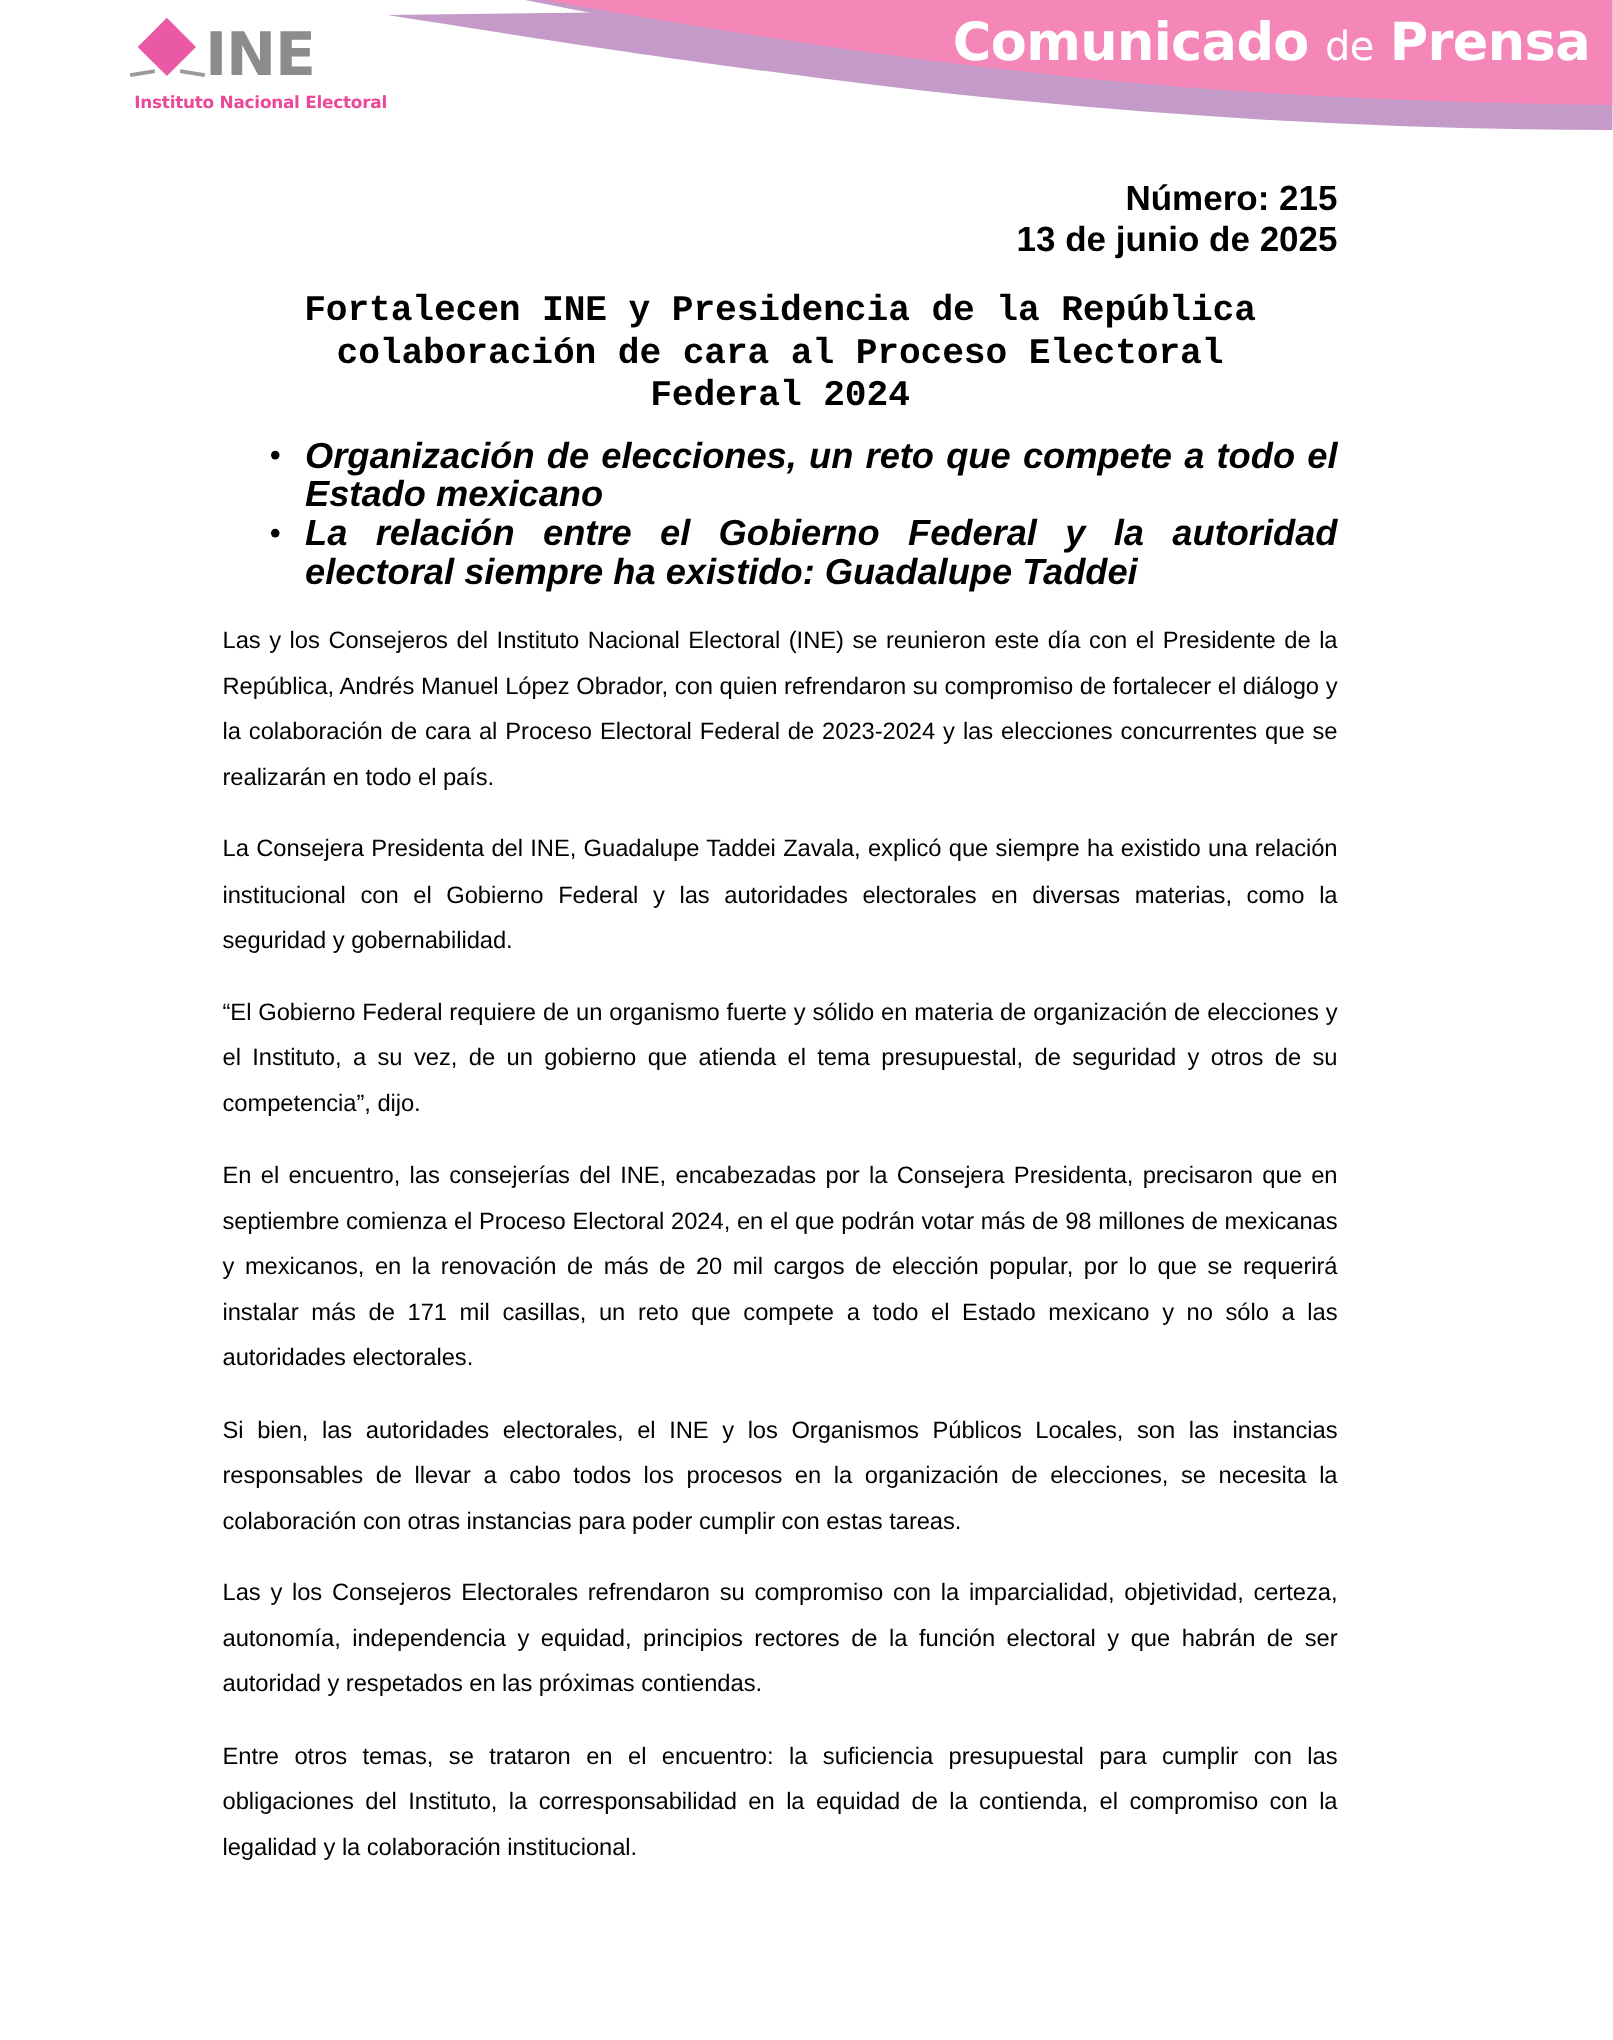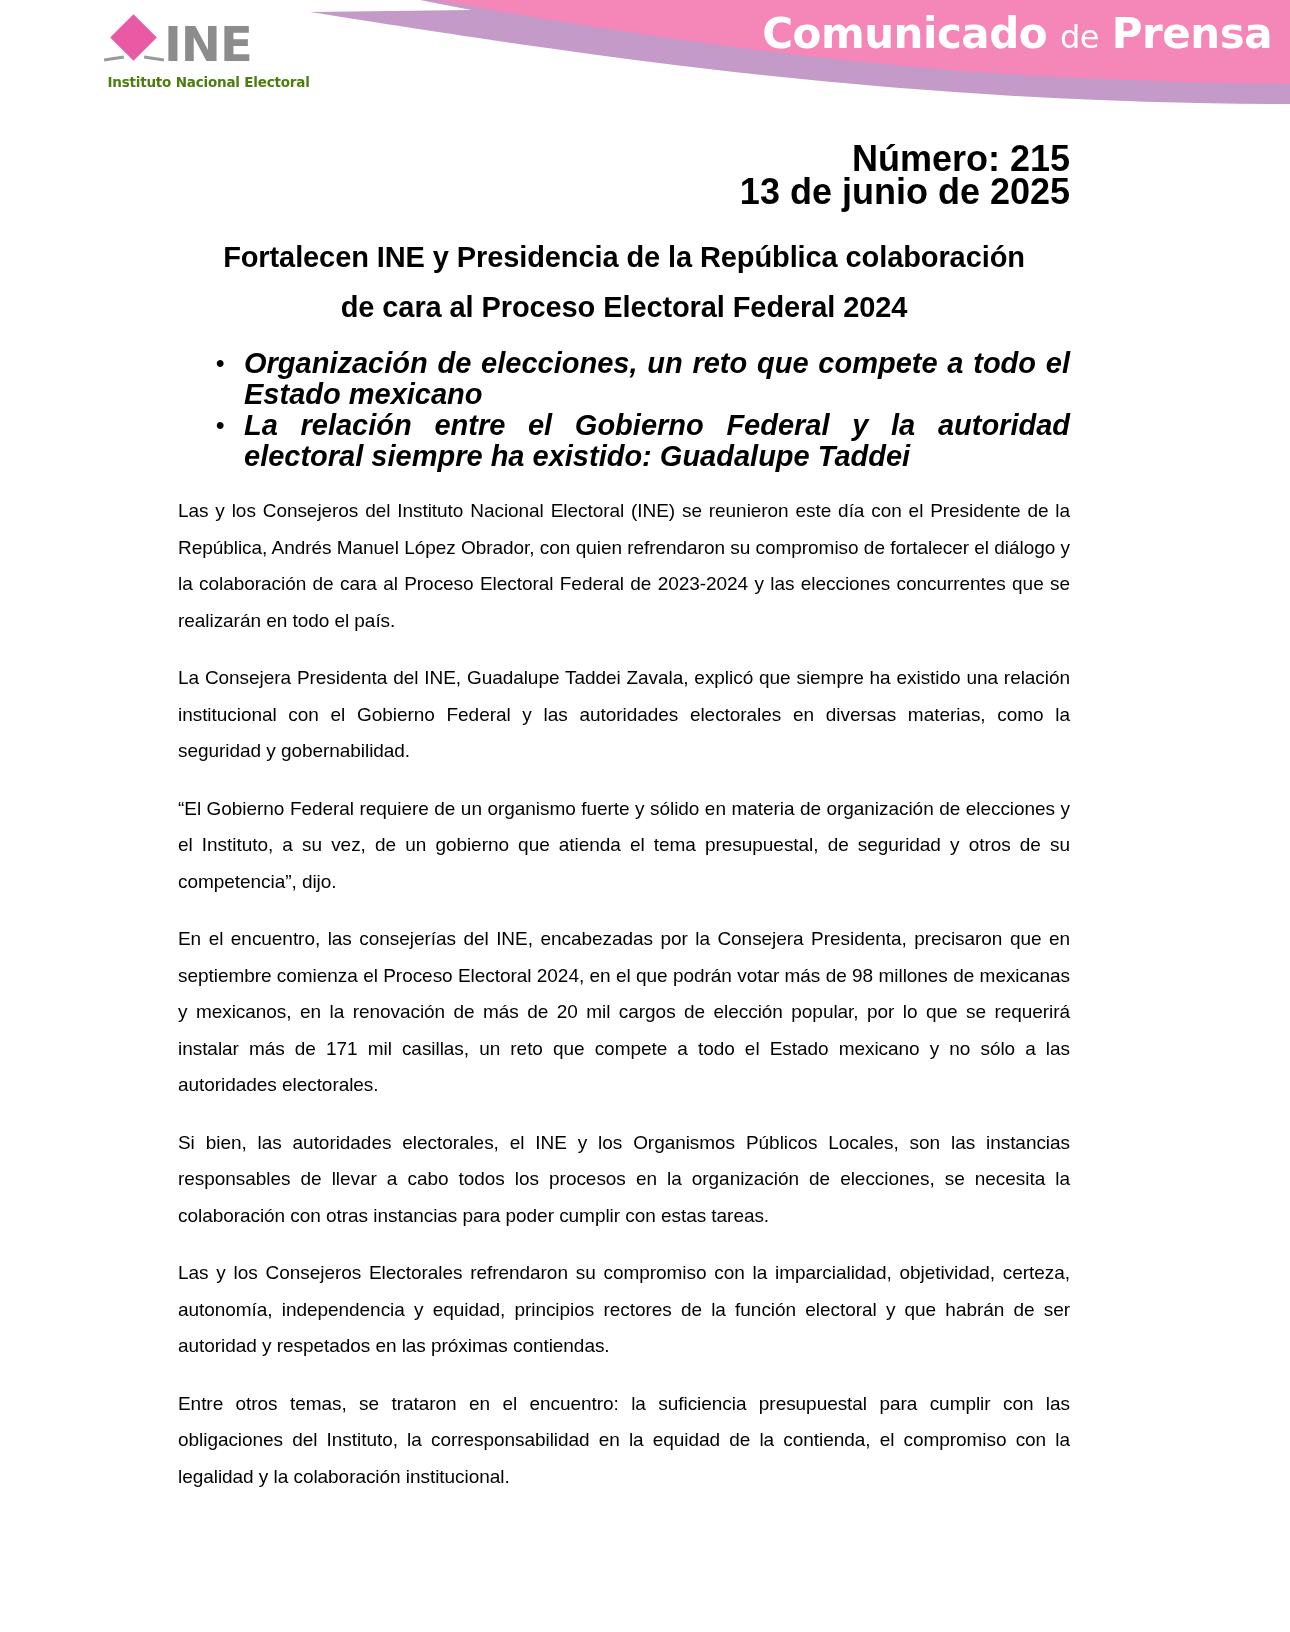--- a/index.html
+++ b/index.html
@@ -87,48 +87,49 @@
     line-height: 48px;
     letter-spacing: -1px;
     color: #8c8c8c;
     margin-left: 2px;
   }
   #logo-sub {
     font-family: "DejaVu Sans", sans-serif;
     font-weight: 700;
     font-size: 13.5px;
     letter-spacing: -0.2px;
-    color: #4d7c0f;
+    color: #ec4899;
     text-align: center;
     margin-top: 3px;
     width: 205px;
   }
 
   
   #doc {
     position: absolute;
     left: 178px;
     top: 0;
     width: 892px;
   }
   #meta {
     text-align: right;
     font-weight: 700;
-    font-size: 36px;
+    font-size: 28px;
     line-height: 33px;
     margin-top: 142px;
     font-family: "Liberation Sans", sans-serif;
   }
   #doc-title {
     text-align: center;
     font-weight: 700;
     font-size: 29px;
-    line-height: 50px;
+    line-height: 34px;
     margin: 24px 30px 0 30px;
     letter-spacing: -0.1px;
+    font-family: Liberation Mono, monospace;
   }
   #bullets {
     margin: 16px 0 0 0;
     padding: 0;
     list-style: none;
   }
   #bullets li {
     position: relative;
     padding-left: 66px;
     font-weight: 700;

